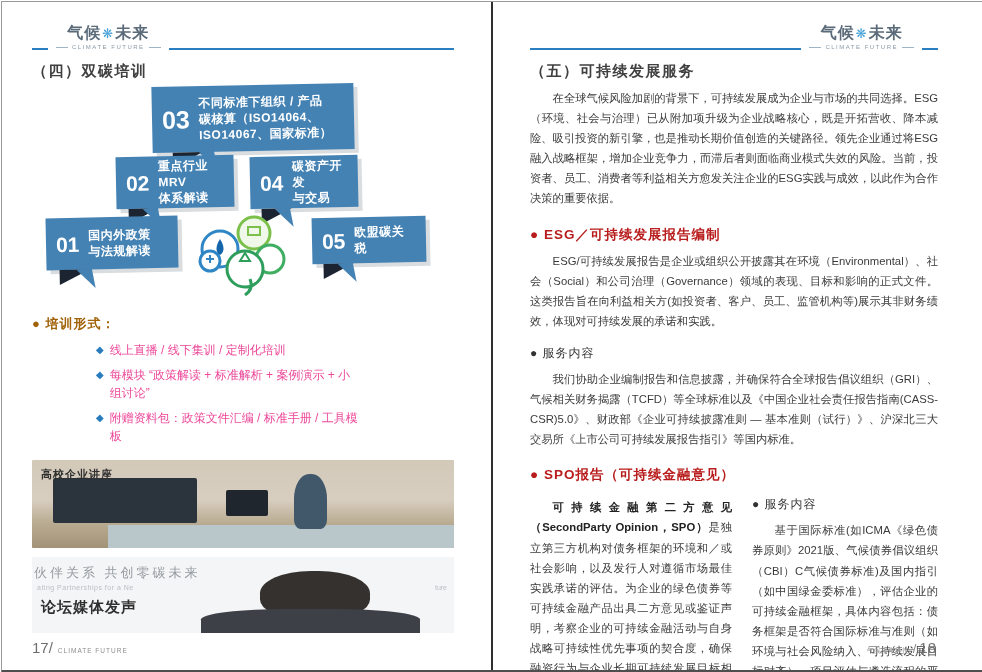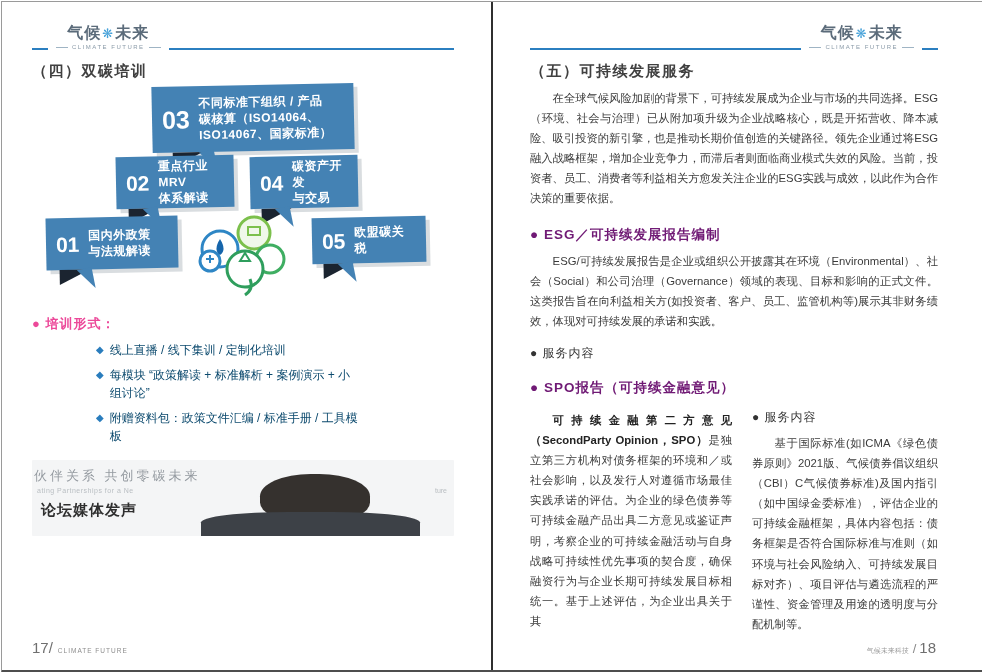--- a/index.html
+++ b/index.html
@@ -39,25 +39,25 @@
   .box-03{left:120px;top:0;width:202px;height:66px;}
   .box-03 .num{font-size:25px;}
   .box-02{left:84px;top:71px;width:118px;height:52px;}
   .box-04{left:218px;top:71px;width:108px;height:52px;}
   .box-01{left:14px;top:132px;width:132px;height:52px;}
   .box-05{left:280px;top:132px;width:114px;height:46px;}
   .brain{position:absolute;left:158px;top:124px;width:106px;height:98px;}
 
   
   .training{margin-top:2px;}
-  .training-heading{font-size:13px;font-weight:bold;color:#ec4899;letter-spacing:1px;}
+  .training-heading{font-size:13px;font-weight:bold;color:#a16207;letter-spacing:1px;}
   .training-items{margin:8px 0 0 64px;}
   .training-item{display:flex;max-width:262px;margin-bottom:6px;}
   .training-item .bullet{color:#2a7dbd;font-size:10px;margin:3px 6px 0 0;flex:0 0 auto;}
-  .training-item .txt{font-size:12px;color:#0c4a6e;line-height:1.55;}
+  .training-item .txt{font-size:12px;color:#ec4899;line-height:1.55;}
 
   
   .photos{display:flex;gap:14px;margin-top:14px;}
   .pcol{flex:1;display:flex;flex-direction:column;gap:9px;}
   .photo{position:relative;overflow:hidden;border-radius:1px;}
   .photo .caption{position:absolute;top:7px;left:9px;font-size:11px;font-weight:bold;color:#2f2f2f;letter-spacing:1px;z-index:3;}
   .photo1{height:88px;background:linear-gradient(180deg,#d3c9b9 0%,#d8cec0 45%,#b9ab91 72%,#a29378 100%);}
   .photo1 .screen{position:absolute;left:5%;top:20%;width:34%;height:52%;background:#2b333d;border-radius:2px;}
   .photo1 .monitor{position:absolute;left:46%;top:34%;width:10%;height:30%;background:#1f262e;border-radius:2px;}
   .photo1 .podium{position:absolute;left:18%;right:0;bottom:0;height:26%;background:#b9c6ca;}
@@ -97,21 +97,21 @@
       radial-gradient(110% 85% at 28% 120%, #7fa8c600 0%, rgba(127,168,198,0) 0%),
       radial-gradient(100% 80% at 32% 112%, #7ba4c4 0%, rgba(123,164,196,0) 58%),
       radial-gradient(95% 70% at 58% 85%, #a9c6da 0%, rgba(169,198,218,0) 62%),
       linear-gradient(163deg,#dcebf3 0%,#c6dcea 38%,#a3c1d6 68%,#7aa3c2 100%);}
   .hero .ring{position:absolute;right:30px;top:14px;width:148px;height:148px;border-radius:50%;
       border:12px solid rgba(255,255,255,.92);box-sizing:border-box;}
   .hero .notch{position:absolute;top:-78px;right:-48px;width:190px;height:172px;background:#fff;border-radius:50%;}
   .hero .hero-title{position:absolute;top:14px;left:18px;font-size:17px;font-weight:bold;color:#1a5fa8;letter-spacing:3px;}
 
   .para{font-size:11.3px;color:#3b3b3b;text-align:justify;line-height:1.78;text-indent:2em;margin:7px 0 0 0;}
-  .blue-heading{font-size:13.5px;font-weight:bold;color:#701a75;letter-spacing:1px;margin-top:17px;}
+  .blue-heading{font-size:13.5px;font-weight:bold;color:#b91c1c;letter-spacing:1px;margin-top:17px;}
   .sub-heading{font-size:12px;color:#333;letter-spacing:1px;margin-top:14px;}
   .spo-cols{display:flex;gap:20px;margin-top:6px;}
   .spo-left{flex:0 0 202px;}
   .spo-right{flex:1;}
   .spo-left .para b{color:#222;}
   .spo-right .sub-heading{margin-top:6px;}
 </style>
 </head>
 <body>
 
@@ -190,20 +190,27 @@
         </div>
         <div class="training-item">
           <span class="bullet">◆</span>
           <span class="txt">附赠资料包：政策文件汇编 / 标准手册 / 工具模板</span>
         </div>
       </div>
     </div>
 
     <div class="photos">
       <div class="pcol">
+        <div class="photo photo1">
+          <span class="caption">高校企业讲座</span>
+          <div class="screen"></div>
+          <div class="monitor"></div>
+          <div class="podium"></div>
+          <div class="person"></div>
+        </div>
         <div class="photo photo3">
           <span class="ov-cn">伙伴关系 共创零碳未来</span>
           <span class="ov-en">ating Partnerships for a Ne</span>
           <span class="ov-en2">ture</span>
           <div class="head"></div>
           <div class="body3"></div>
           <span class="cap3">论坛媒体发声</span>
         </div>
       </div>
     </div>
@@ -233,20 +240,21 @@
 
 
     <div class="section-title">（五）可持续发展服务</div>
 
     <p class="para">在全球气候风险加剧的背景下，可持续发展成为企业与市场的共同选择。ESG（环境、社会与治理）已从附加项升级为企业战略核心，既是开拓营收、降本减险、吸引投资的新引擎，也是推动长期价值创造的关键路径。领先企业通过将ESG融入战略框架，增加企业竞争力，而滞后者则面临商业模式失效的风险。当前，投资者、员工、消费者等利益相关方愈发关注企业的ESG实践与成效，以此作为合作决策的重要依据。</p>
 
     <div class="blue-heading">● ESG／可持续发展报告编制</div>
     <p class="para">ESG/可持续发展报告是企业或组织公开披露其在环境（Environmental）、社会（Social）和公司治理（Governance）领域的表现、目标和影响的正式文件。这类报告旨在向利益相关方(如投资者、客户、员工、监管机构等)展示其非财务绩效，体现对可持续发展的承诺和实践。</p>
 
     <div class="sub-heading">● 服务内容</div>
+    <p class="para">我们协助企业编制报告和信息披露，并确保符合全球报告倡议组织（GRI）、气候相关财务揭露（TCFD）等全球标准以及《中国企业社会责任报告指南(CASS-CSR)5.0》、财政部《企业可持续披露准则 — 基本准则（试行）》、沪深北三大交易所《上市公司可持续发展报告指引》等国内标准。</p>
 
     <div class="blue-heading">● SPO报告（可持续金融意见）</div>
 
     <div class="spo-cols">
       <div class="spo-left">
         <p class="para"><b>可持续金融第二方意见（SecondParty Opinion，SPO）</b><span>是独立第三方机构对债务框架的环境和／或社会影响，以及发行人对遵循市场最佳实践承诺的评估。为企业的绿色债券等可持续金融产品出具二方意见或鉴证声明，考察企业的可持续金融活动与自身战略可持续性优先事项的契合度，确保融资行为与企业长期可持续发展目标相统一。基于上述评估，为企业出具关于其</span></p>
       </div>
       <div class="spo-right">
         <div class="sub-heading">● 服务内容</div>
         <p class="para">基于国际标准(如ICMA《绿色债券原则》2021版、气候债券倡议组织（CBI）C气候债券标准)及国内指引（如中国绿金委标准），评估企业的可持续金融框架，具体内容包括：债务框架是否符合国际标准与准则（如环境与社会风险纳入、可持续发展目标对齐）、项目评估与遴选流程的严谨性、资金管理及用途的透明度与分配机制等。</p>

